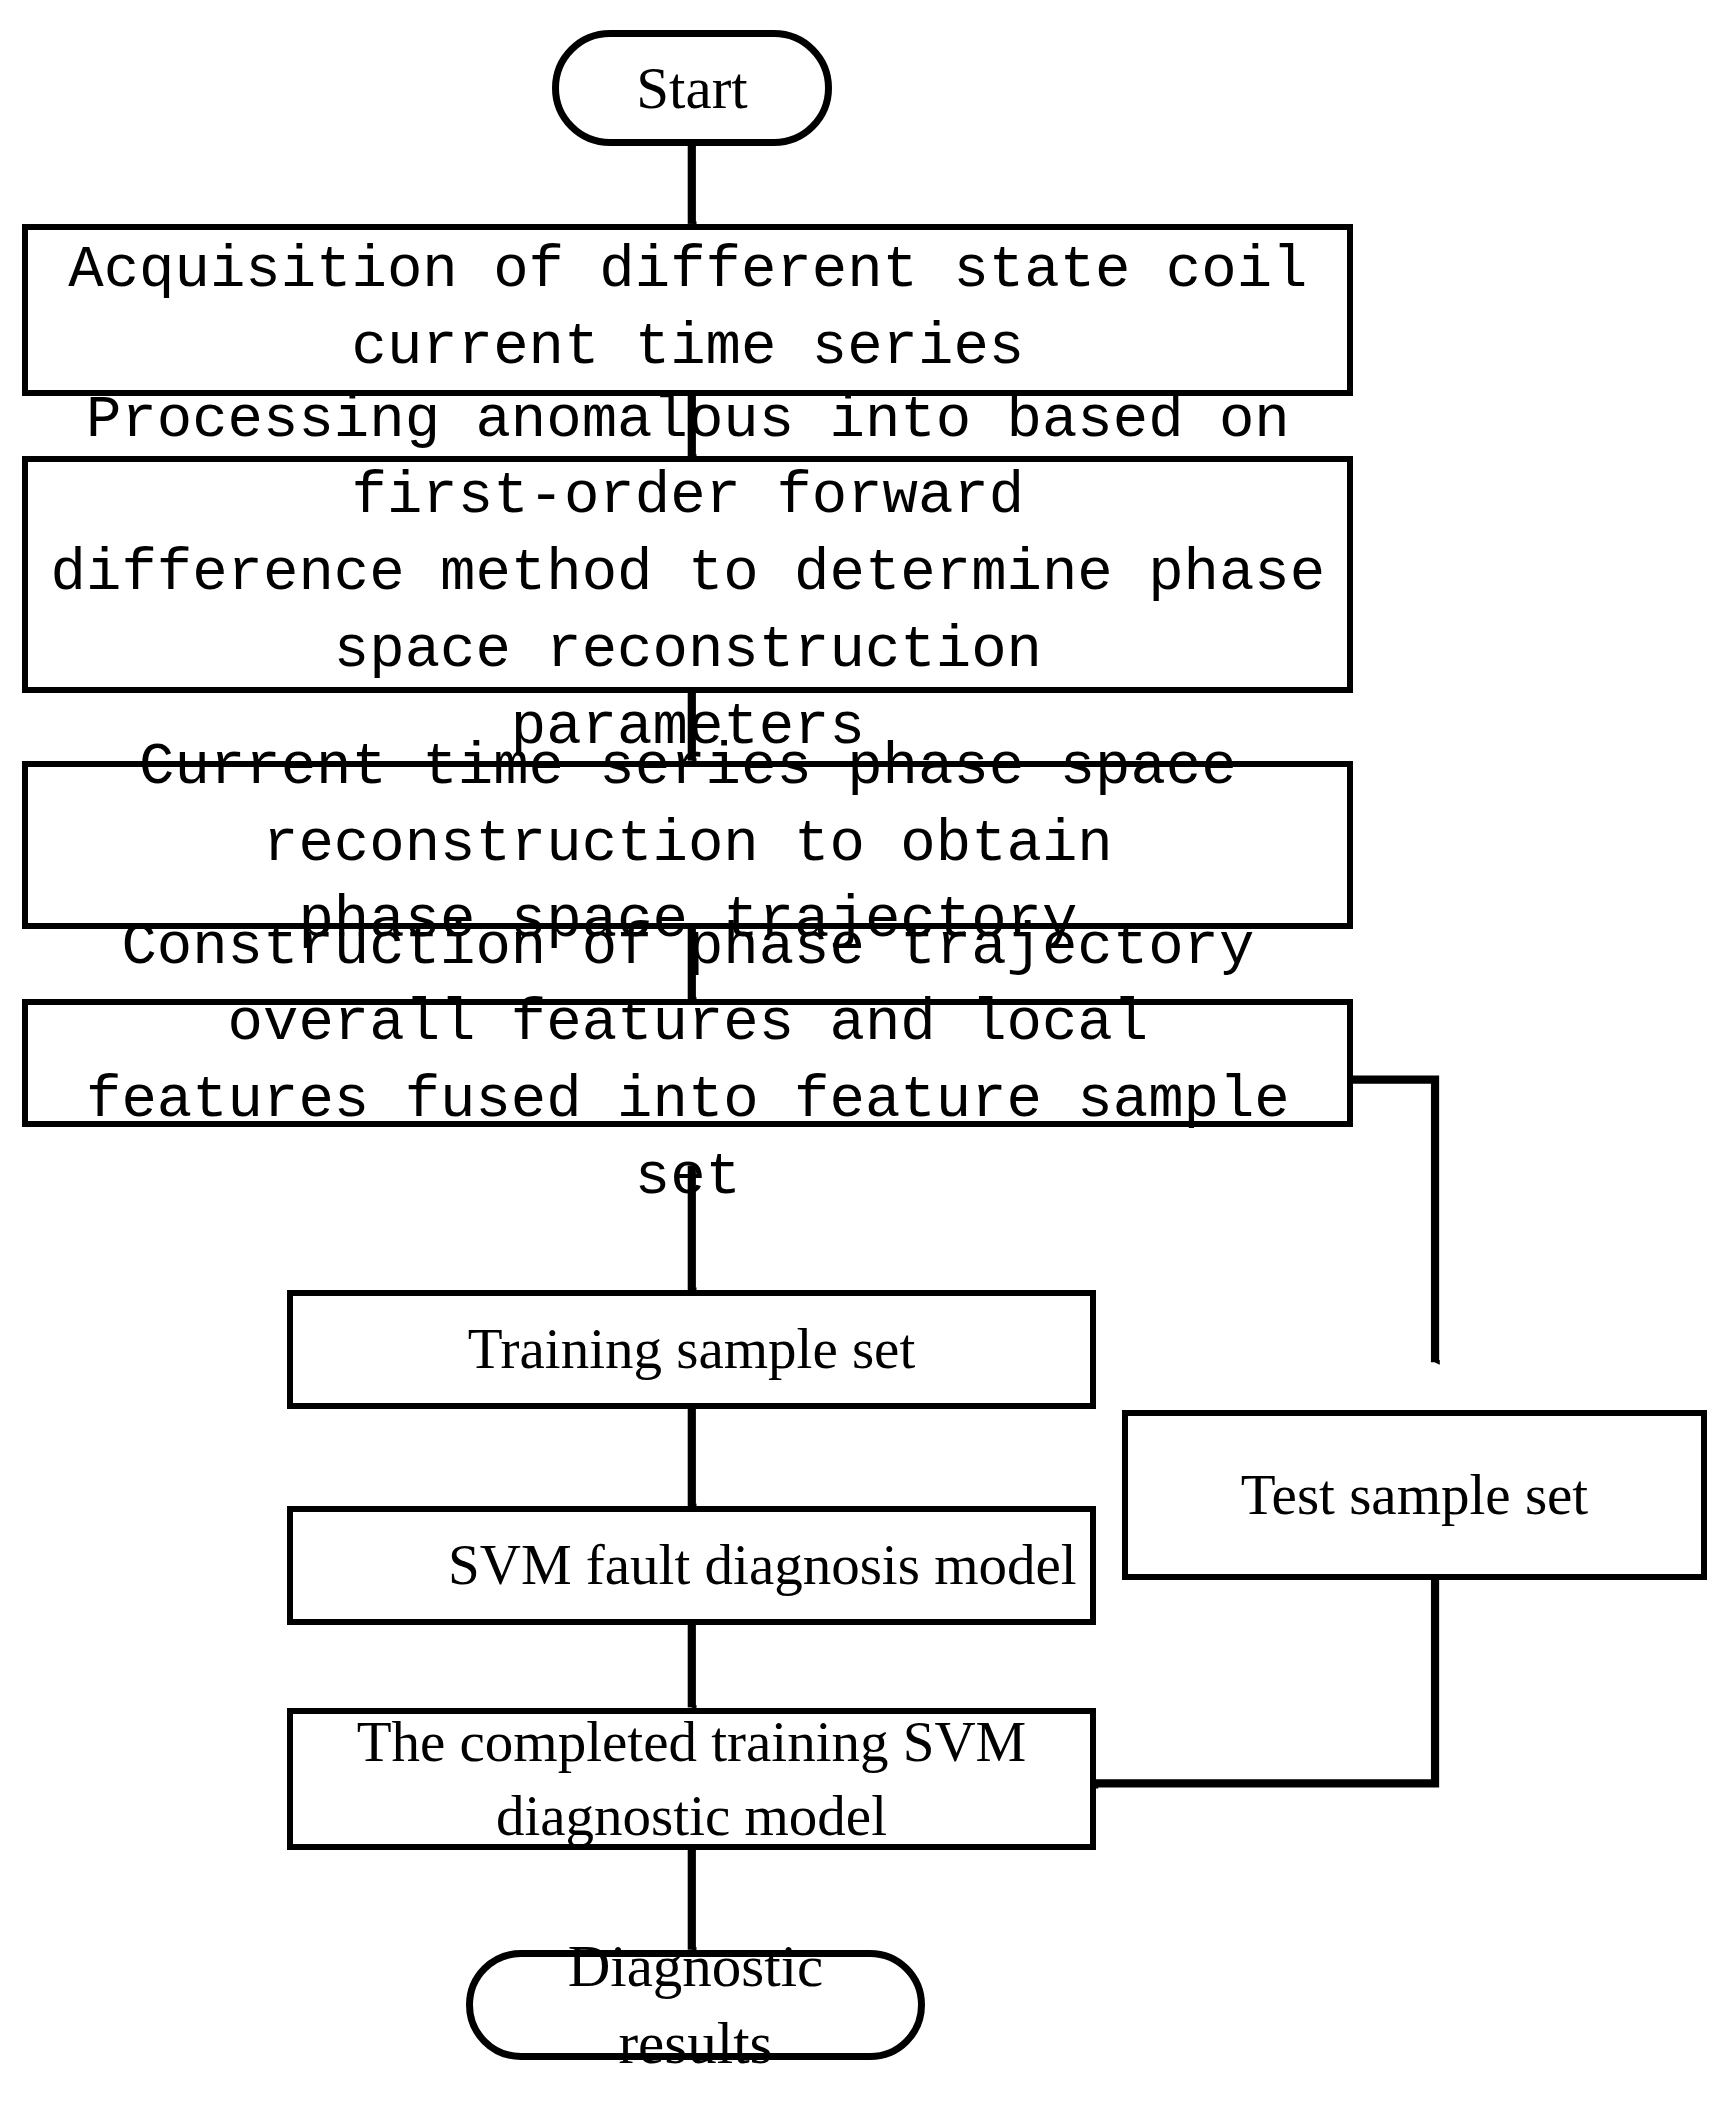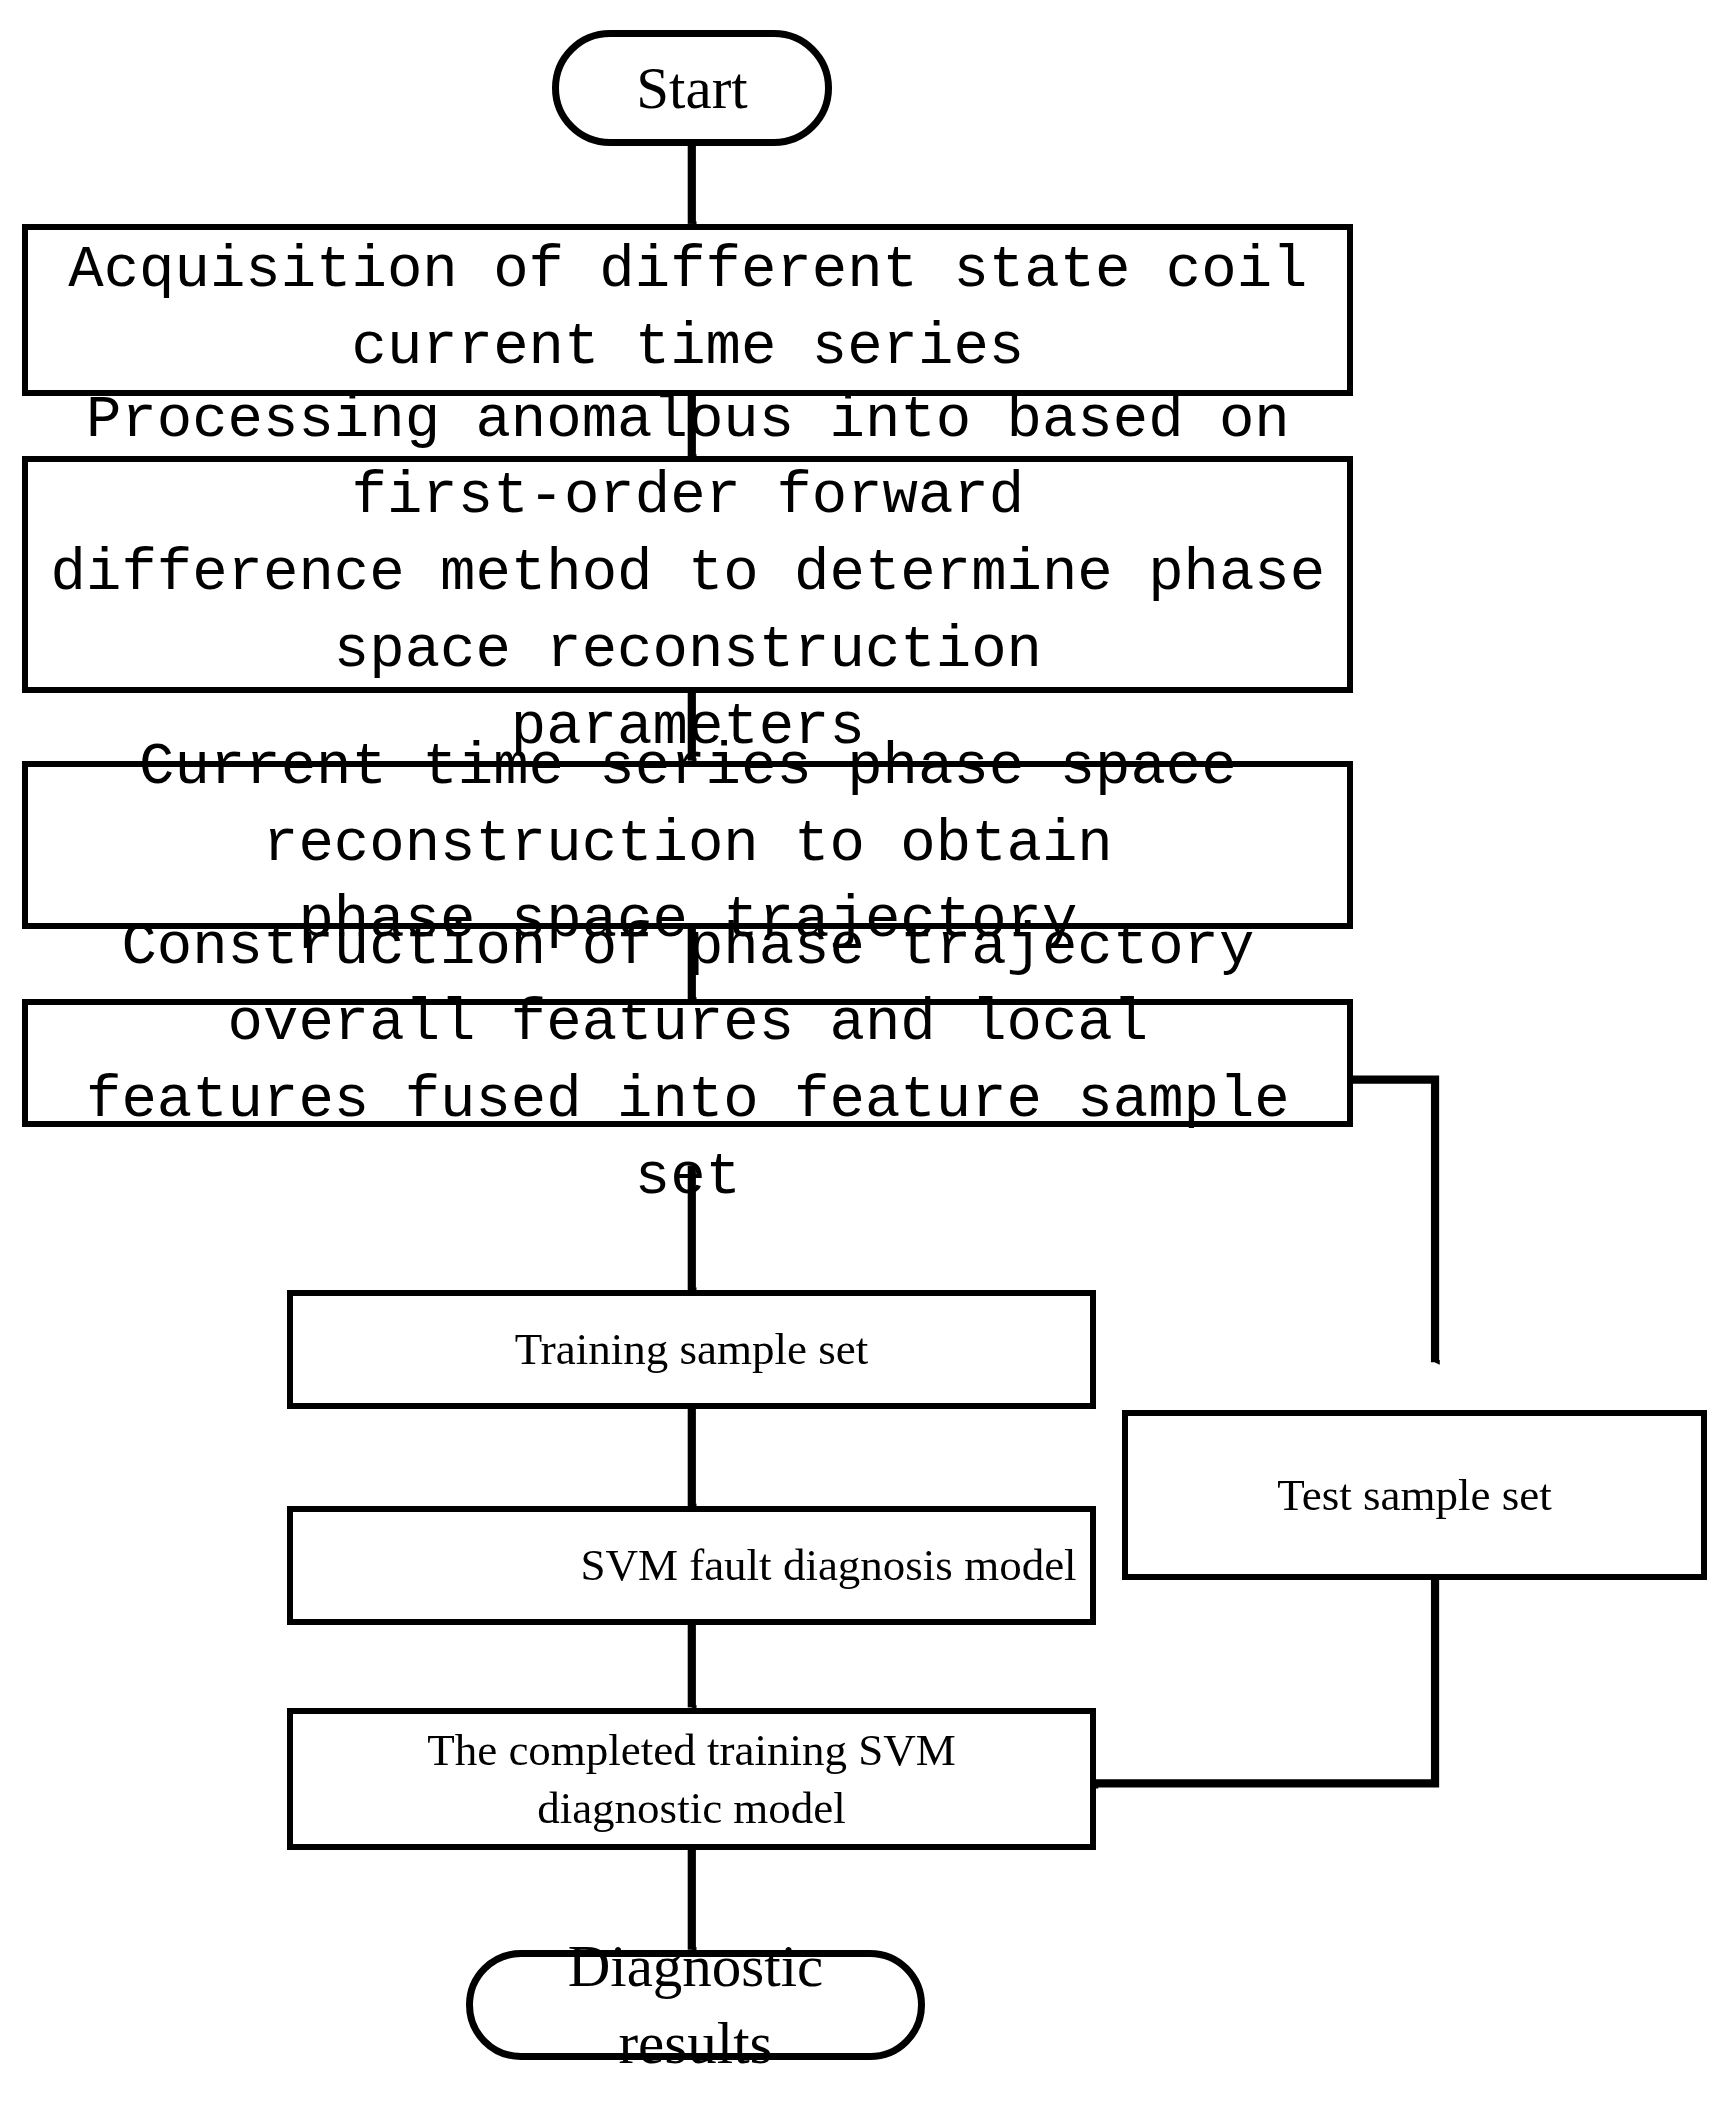--- a/index.html
+++ b/index.html
@@ -41,21 +41,21 @@
     display: block;
     line-height: 1.30;
     padding: 0 13.4px;
     white-space: pre-line;
   }
   .terminator {
     border-width: 7.5px;
     border-radius: 745px;
   }
   .proc-wide .txt { font-size: 59px; font-family: Liberation Mono, monospace; }
-  .proc-mid .txt  { font-size: 45px; }
+  .proc-mid .txt  { font-size: 57px; }
   .term .txt      { font-size: 59px; }
 </style>
 </head>
 <body>
 
 <div id="canvas">
 
   <svg id="wires" viewBox="0 0 2322 2827" xmlns="http://www.w3.org/2000/svg">
     <defs>
       <marker id="ah-down" viewBox="0 0 24 24" refX="12" refY="22" markerWidth="7.2" markerHeight="7.2" orient="auto-start-reverse" markerUnits="userSpaceOnUse">

